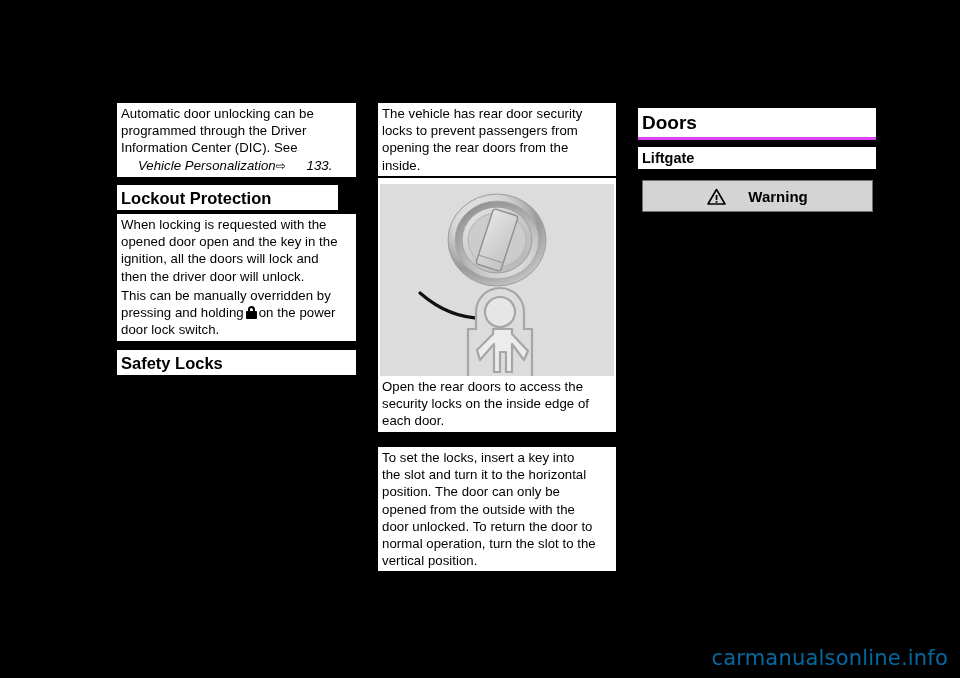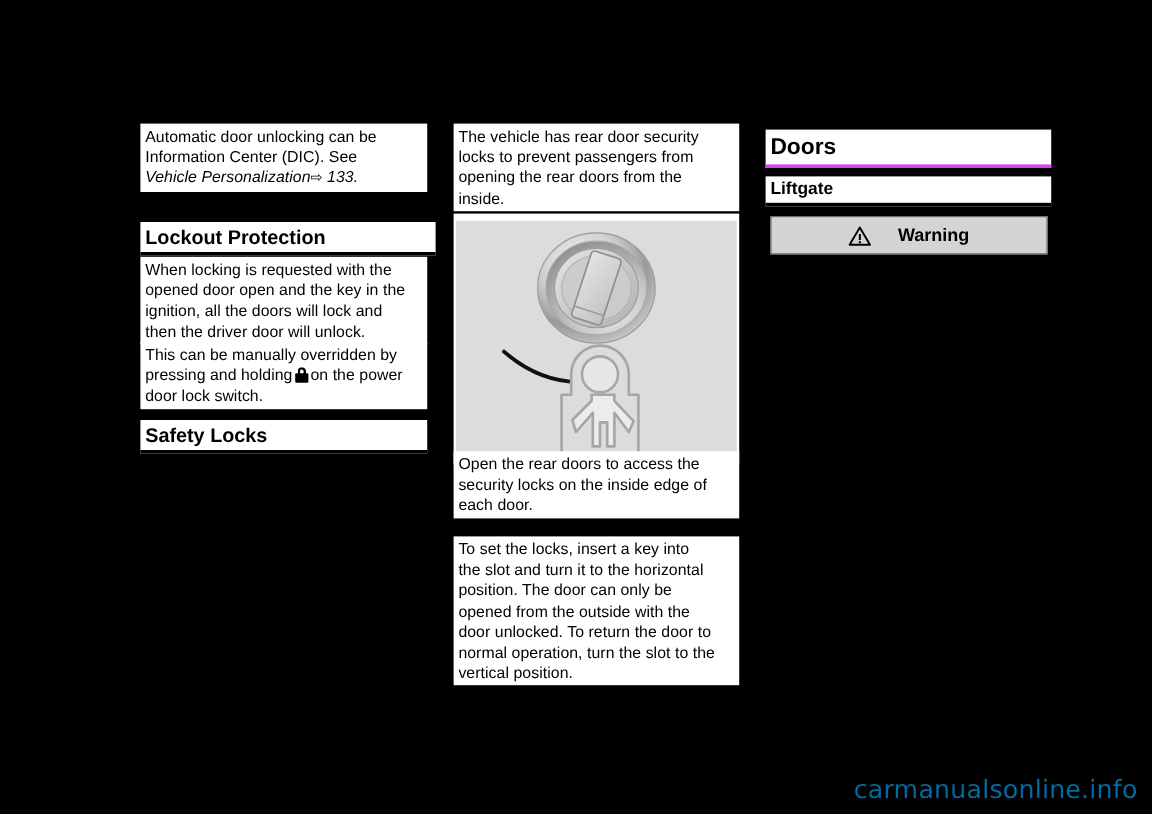--- a/index.html
+++ b/index.html
@@ -64,20 +64,21 @@
     font-size: 14.5px;
     font-weight: bold;
     line-height: 18px;
     padding: 2px 3px 2px 4px;
     border-bottom: 3px solid #000000;
     background: #ffffff;
   }
 
   .ital {
     font-style: italic;
+    margin-left: 17px;
   }
 
   .xref-arrow {
     font-style: normal;
     display: inline-block;
     transform: translateY(0px);
     font-size: 12px;
   }
 
   
@@ -151,25 +152,26 @@
 </style>
 </head>
 <body>
 
 <div class="page">
 
   <div class="col">
 
     <div class="block para" style="left:117px; top:103px; width:239px;">
       <p>Automatic door unlocking can be</p>
+      <p>programmed through the Driver</p>
       <p>Information Center (DIC). See</p>
       <p><span class="ital">Vehicle Personalization</span><span class="xref-arrow">⇨</span> <span class="ital">133.</span></p>
     </div>
 
-    <div class="block h2" style="left:117px; top:185px; width:246px;">
+    <div class="block h2" style="left:117px; top:185px; width:221px;">
       <span>Lockout Protection</span>
     </div>
 
     <div class="block para" style="left:117px; top:214px; width:239px;">
       <p>When locking is requested with the</p>
       <p>opened door open and the key in the</p>
       <p>ignition, all the doors will lock and</p>
       <p>then the driver door will unlock.</p>
     </div>
 

